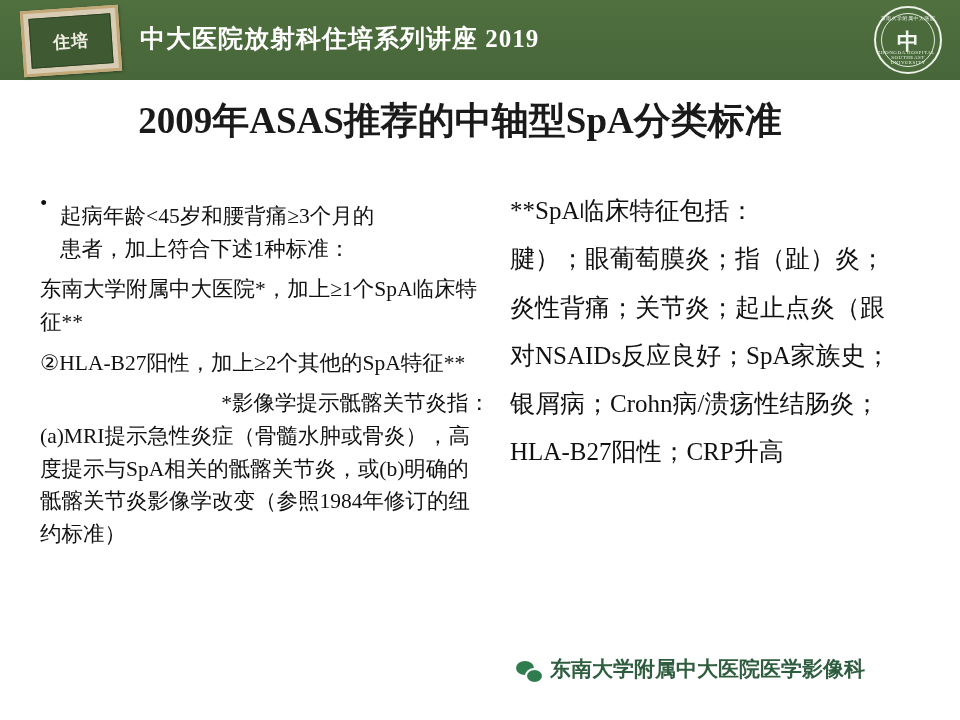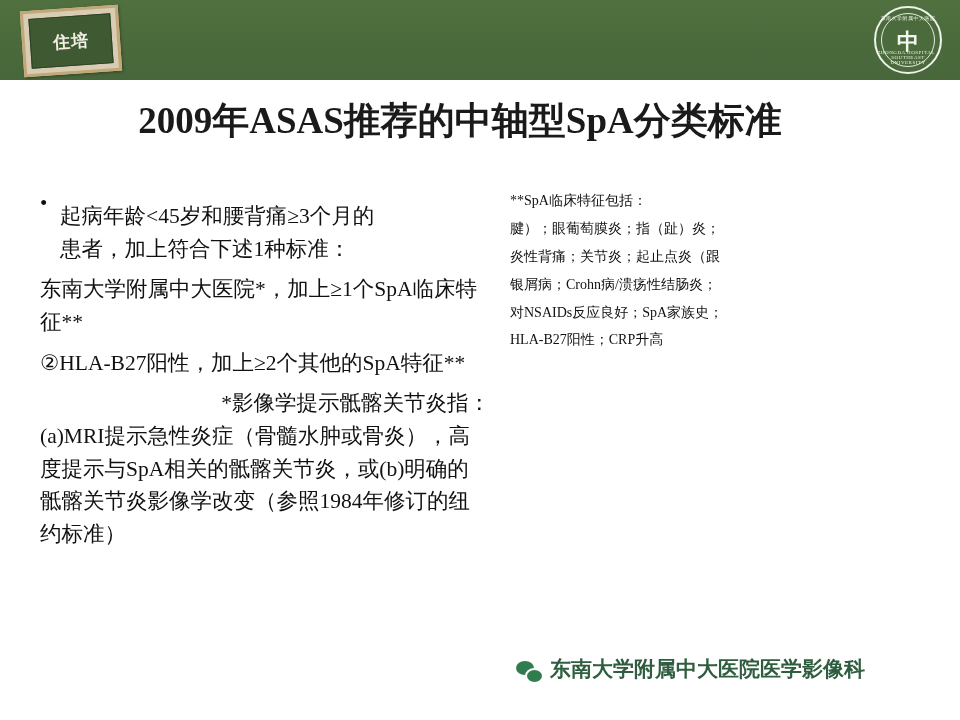--- a/index.html
+++ b/index.html
@@ -128,21 +128,21 @@
     width: 450px;
     font-size: 21.5px;
     line-height: 1.52;
     color: #111111;
   }
   .col-right {
     position: absolute;
     left: 510px;
     top: 188px;
     width: 430px;
-    font-size: 14px;
+    font-size: 25px;
     line-height: 1.85;
     color: #111111;
   }
 
   .bullet-item {
     display: flex;
     margin-bottom: 8px;
   }
   .bullet-dot {
     width: 20px;
@@ -206,20 +206,21 @@
 </head>
 <body>
 
 <div class="header">
   <div class="chalkboard">
     <div class="chalkboard-inner">
       <span class="chalkboard-text">住培</span>
     </div>
   </div>
 
+  <div class="header-title">中大医院放射科住培系列讲座 2019</div>
 
   <div class="seal">
     <div class="seal-ring"></div>
     <div class="seal-top-text">东南大学附属中大医院</div>
     <div class="seal-mark">中</div>
     <div class="seal-bottom-text">ZHONGDA HOSPITAL · SOUTHEAST UNIVERSITY</div>
   </div>
 </div>
 
 <div class="slide-title">2009年ASAS推荐的中轴型SpA分类标准</div>
@@ -236,22 +237,22 @@
   <div class="para">东南大学附属中大医院*，加上≥1个SpA临床特征**</div>
   <div class="para">②HLA-B27阳性，加上≥2个其他的SpA特征**</div>
   <div class="para-tight">*影像学提示骶髂关节炎指：</div>
   <div class="para">(a)MRI提示急性炎症（骨髓水肿或骨炎），高度提示与SpA相关的骶髂关节炎，或(b)明确的骶髂关节炎影像学改变（参照1984年修订的纽约标准）</div>
 </div>
 
 <div class="col-right">
   <div class="right-line">**SpA临床特征包括：</div>
   <div class="right-line">腱）；眼葡萄膜炎；指（趾）炎；</div>
   <div class="right-line">炎性背痛；关节炎；起止点炎（跟</div>
+  <div class="right-line">对NSAIDs反应良好；SpA家族史；</div>
   <div class="right-line">银屑病；Crohn病/溃疡性结肠炎；</div>
-  <div class="right-line">对NSAIDs反应良好；SpA家族史；</div>
   <div class="right-line">HLA-B27阳性；CRP升高</div>
 </div>
 
 <div class="footer-wm">
   <span class="wechat-icon">
     <span class="b1"></span>
     <span class="b2"></span>
   </span>
   <span>东南大学附属中大医院医学影像科</span>
 </div>

